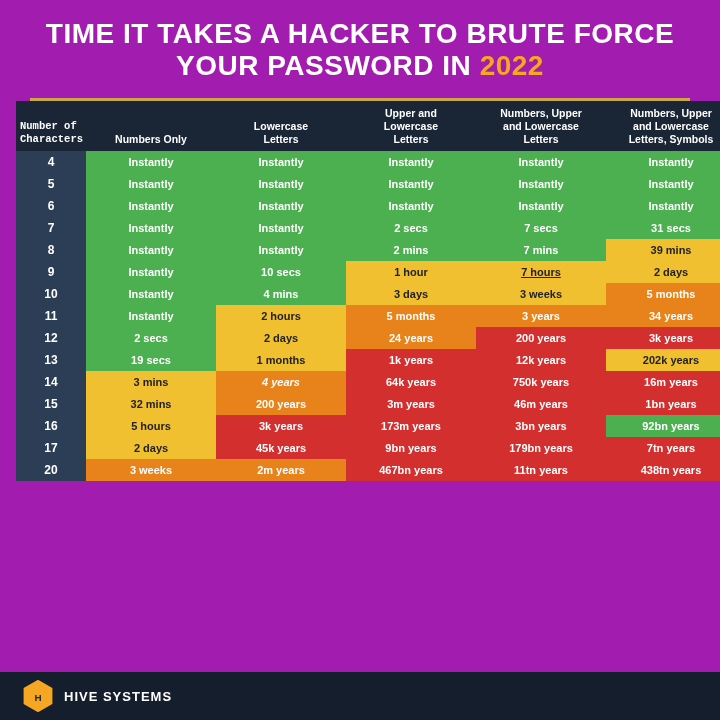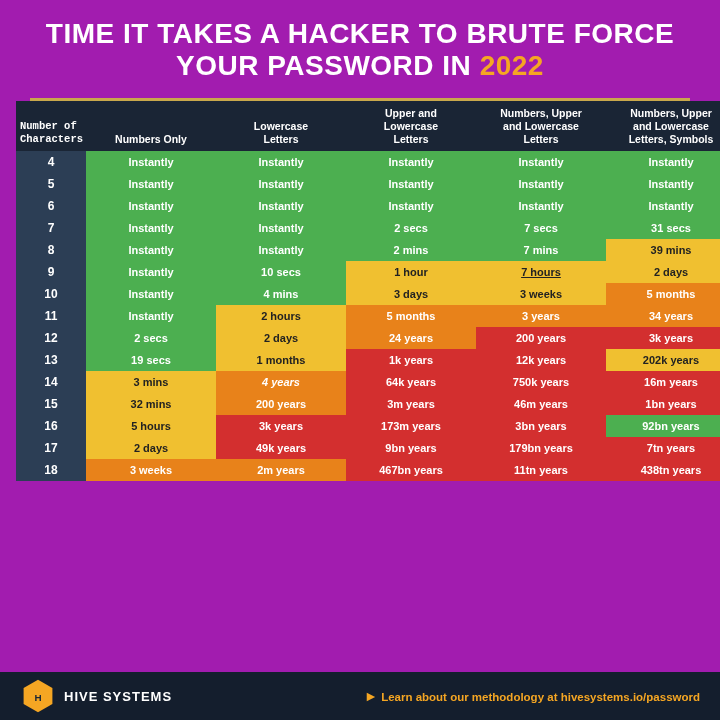--- a/index.html
+++ b/index.html
@@ -237,42 +237,38 @@
             <td style="background-color: rgb(44, 62, 85); color: white; text-align: center;">16</td>
             <td style="background-color: rgb(240, 192, 48); color: rgb(34, 34, 34);">5 hours</td>
             <td style="background-color: rgb(211, 47, 47); color: white;">3k years</td>
             <td style="background-color: rgb(211, 47, 47); color: white;">173m years</td>
             <td style="background-color: rgb(211, 47, 47); color: white;">3bn years</td>
             <td style="background-color: rgb(76, 175, 80); color: white;">92bn years</td>
           </tr>
           <tr>
             <td style="background-color: rgb(44, 62, 85); color: white; text-align: center;">17</td>
             <td style="background-color: rgb(240, 192, 48); color: rgb(34, 34, 34);">2 days</td>
-            <td style="background-color: rgb(211, 47, 47); color: white;">49k years</td>
+            <td style="background-color: rgb(211, 47, 47); color: white;">45k years</td>
             <td style="background-color: rgb(211, 47, 47); color: white;">9bn years</td>
             <td style="background-color: rgb(211, 47, 47); color: white;">179bn years</td>
             <td style="background-color: rgb(211, 47, 47); color: white;">7tn years</td>
           </tr>
           <tr>
-            <td style="background-color: rgb(44, 62, 85); color: white; text-align: center;">18</td>
+            <td style="background-color: rgb(44, 62, 85); color: white; text-align: center;">20</td>
             <td style="background-color: rgb(232, 130, 26); color: white;">3 weeks</td>
             <td style="background-color: rgb(232, 130, 26); color: white;">2m years</td>
             <td style="background-color: rgb(211, 47, 47); color: white;">467bn years</td>
             <td style="background-color: rgb(211, 47, 47); color: white;">11tn years</td>
             <td style="background-color: rgb(211, 47, 47); color: white;">438tn years</td>
           </tr>
         </tbody>
     </table>
   </div>
   <div class="footer">
     <div class="hive-logo">
       <svg class="hive-hex" viewBox="0 0 40 40">
         <polygon points="20,2 36,11 36,29 20,38 4,29 4,11" fill="#f5a623" stroke="none"></polygon>
         <text x="20" y="25" text-anchor="middle" fill="#1a2535" font-size="11" font-weight="900" font-family="Arial">H</text>
       </svg>
       <span class="hive-text">HIVE SYSTEMS</span>
     </div>
-    <div class="footer-link">
-      <span class="arrow-icon">►</span>
-      <span> Learn about our methodology at </span><span style="color:#f5a623">hivesystems.io/password</span>
-    </div>
   </div>
 </div>
 
 </body></html>

